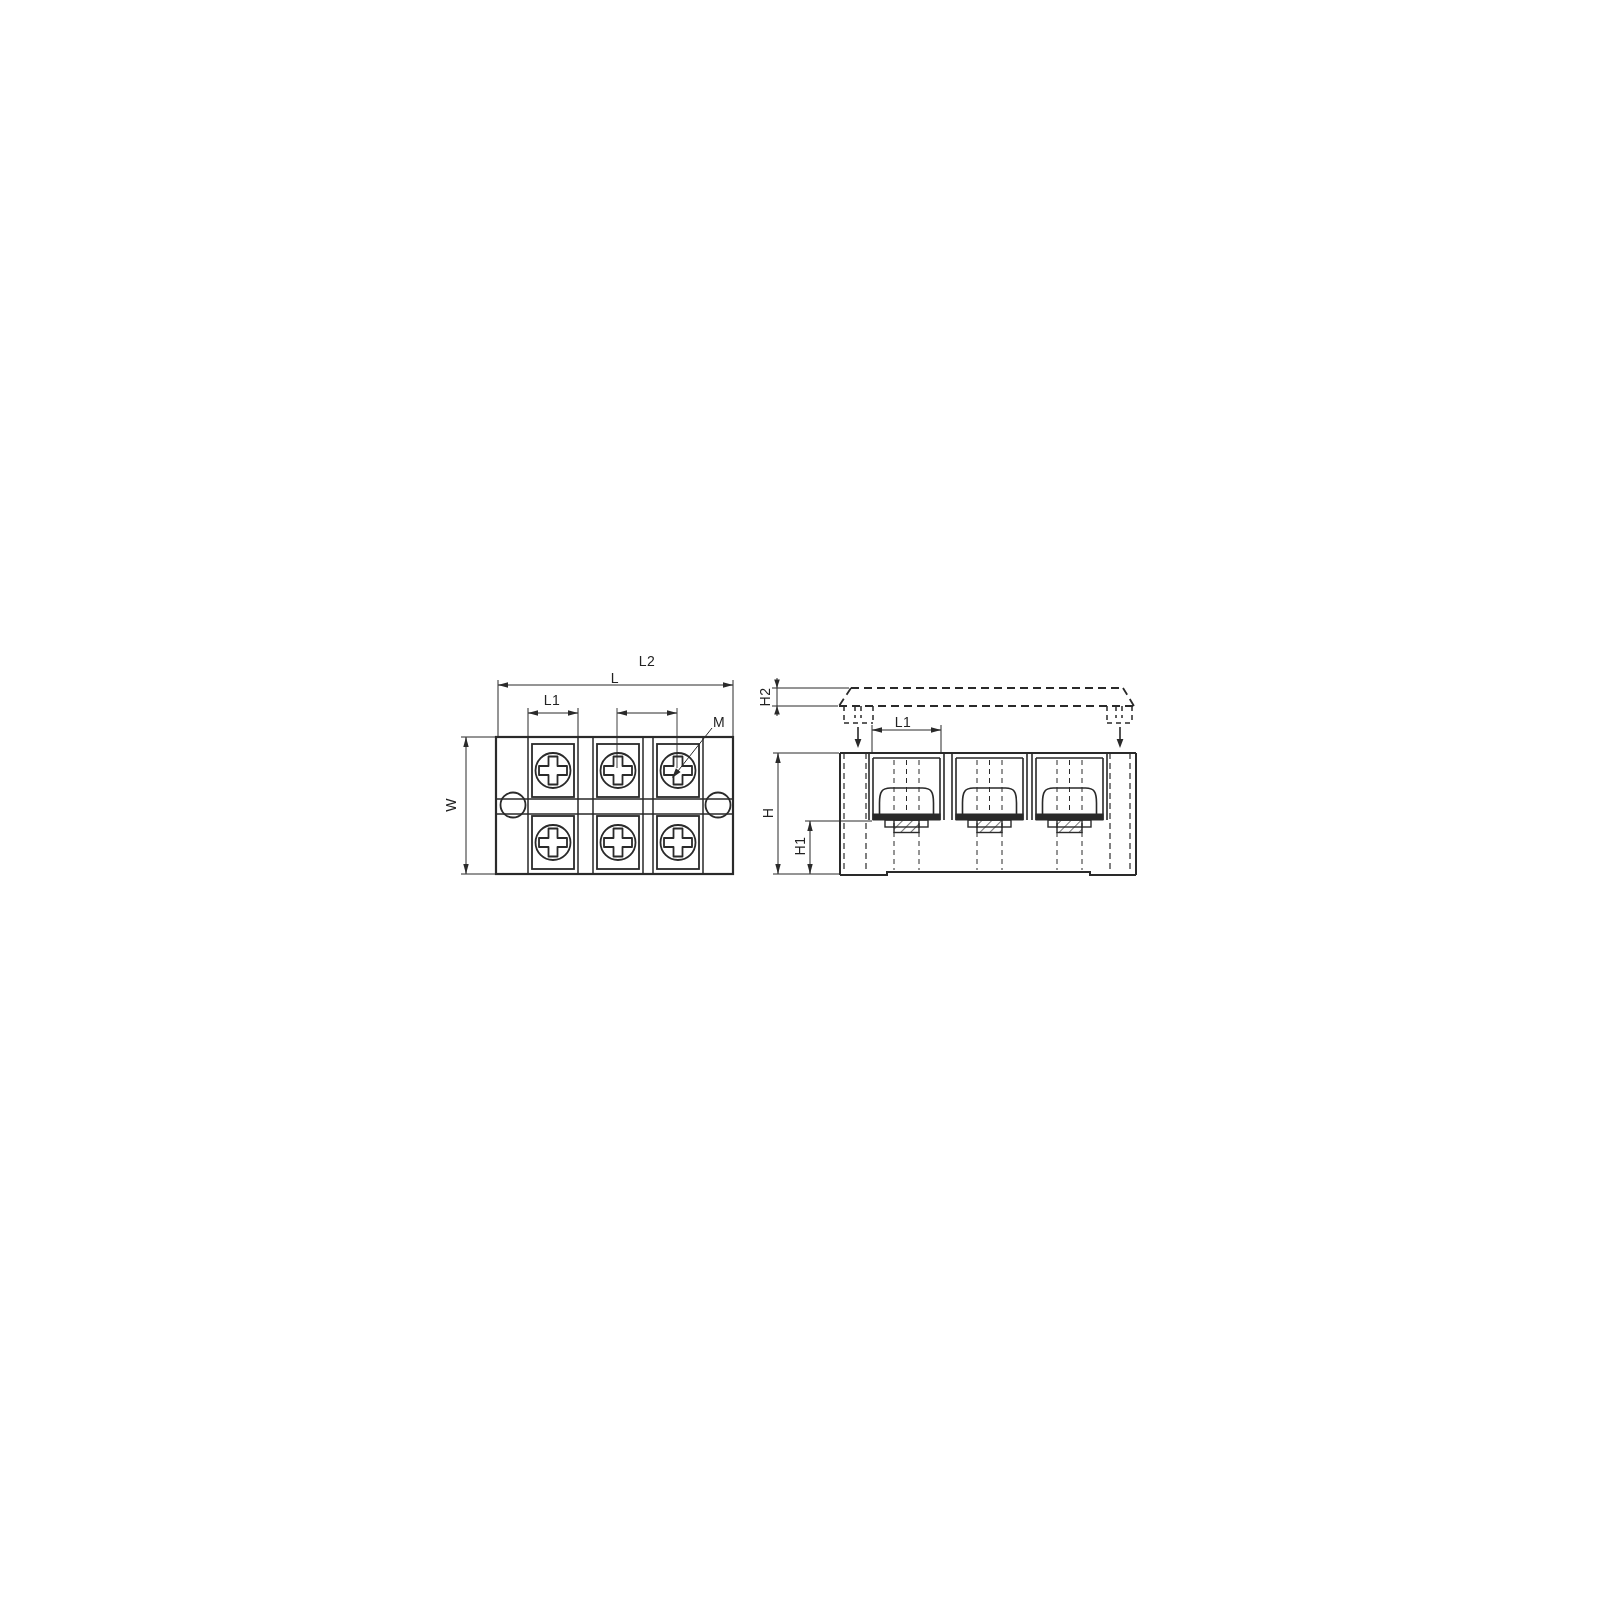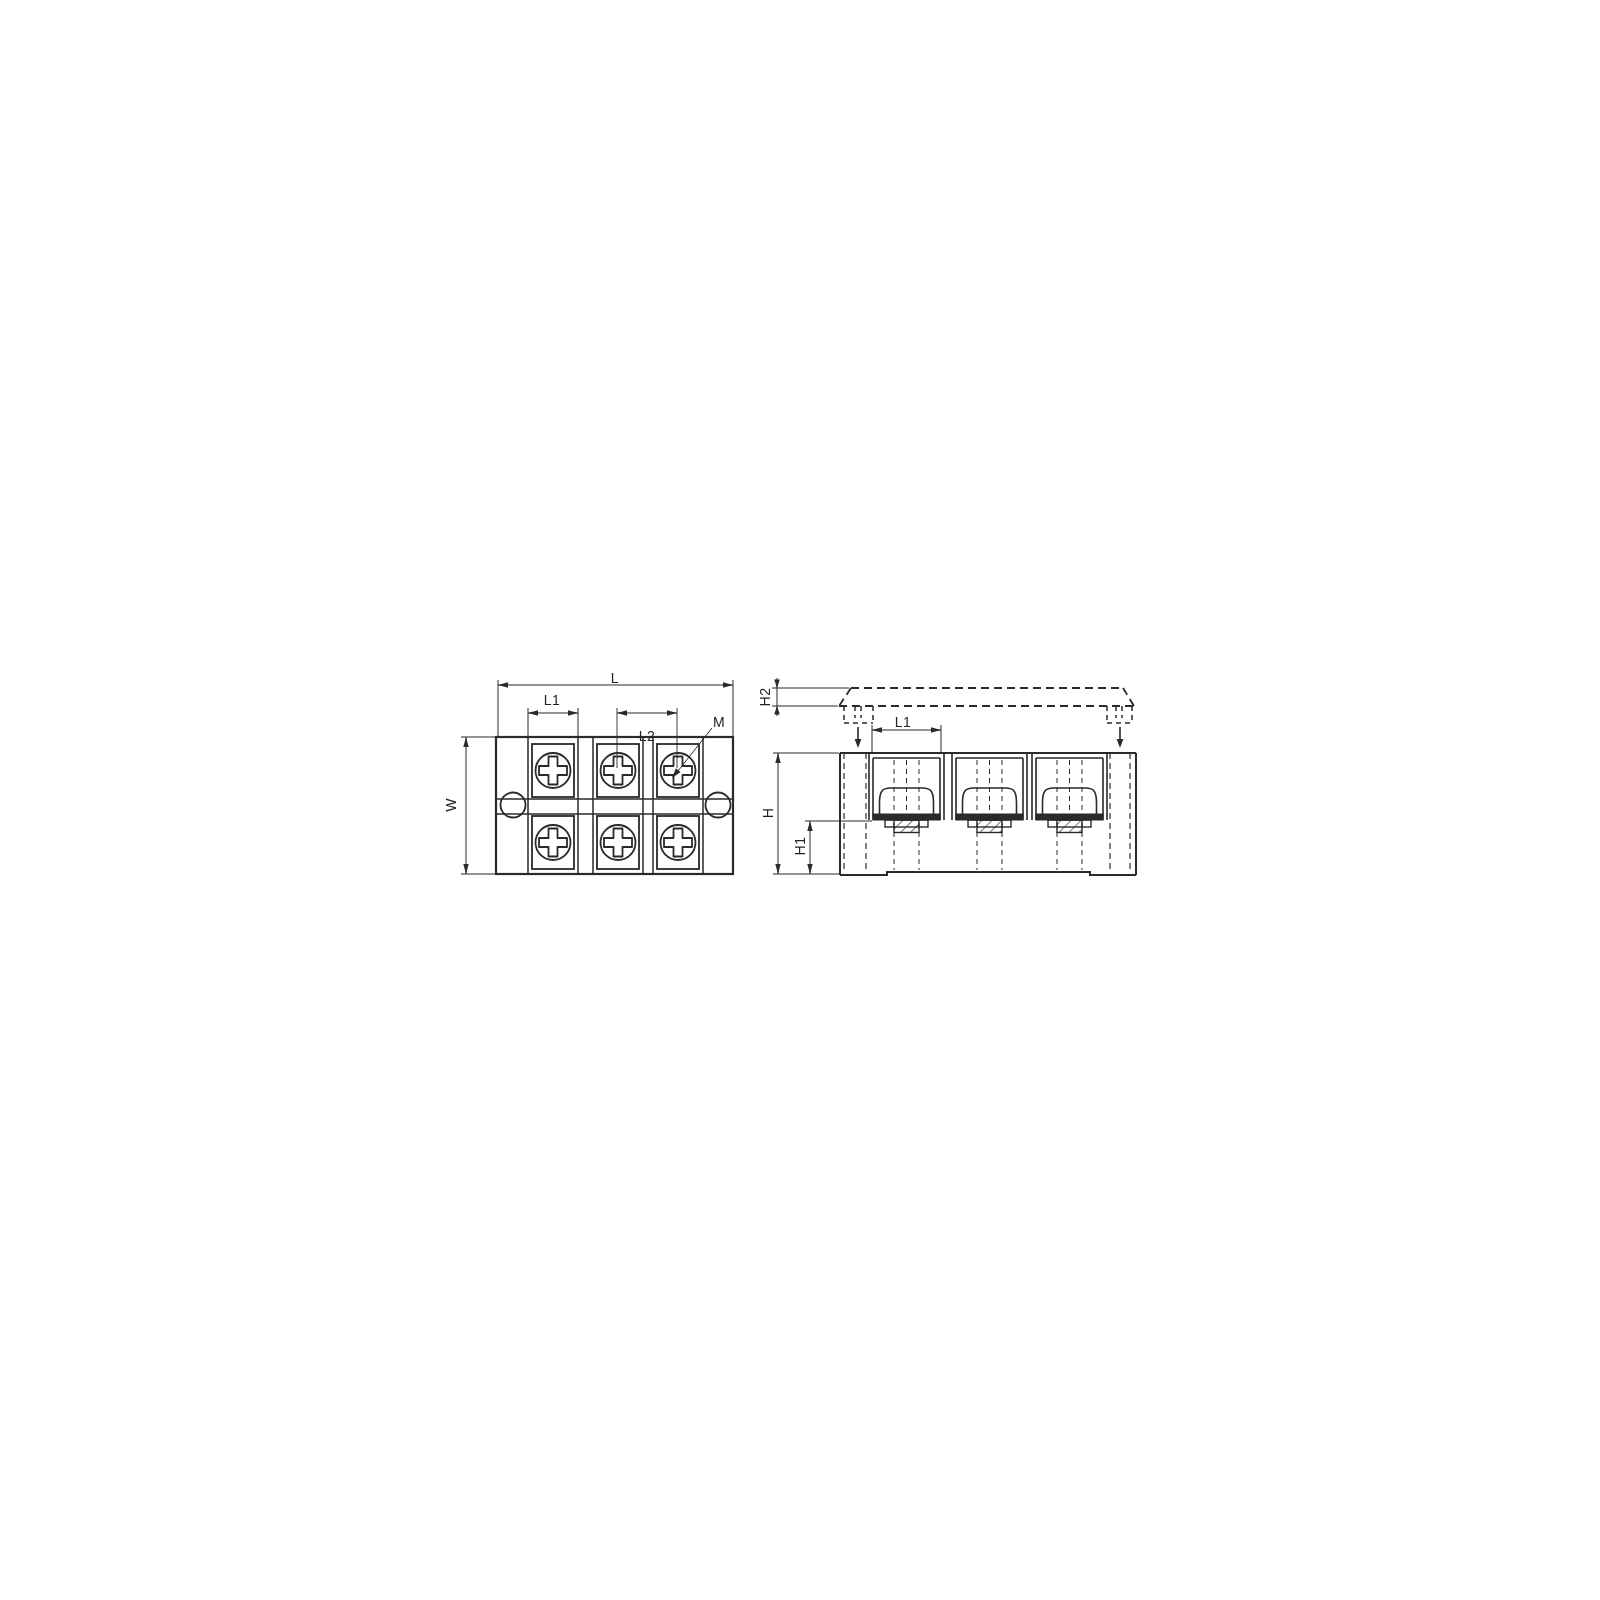--- a/index.html
+++ b/index.html
@@ -181,21 +181,21 @@
       <g>
         <path fill="none" d="M810,821 V874 M805,821 H872"></path>
         <polygon points="810,821 807.3,831 812.7,831" stroke="none"></polygon>
         <polygon points="810,874 807.3,864 812.7,864" stroke="none"></polygon>
       </g>
     </g>
   </svg>
 
   <div class="dim-label" style="left:615px; top:678px;">L</div>
   <div class="dim-label" style="left:552px; top:700px;">L1</div>
-  <div class="dim-label" style="left:647px; top:736px;">L2</div>
+  <div class="dim-label" style="left:647px; top:661px;">L2</div>
   <div class="dim-label" style="left:719px; top:722px;">M</div>
   <div class="dim-label rot" style="left:451px; top:805px;">W</div>
 
   <div class="dim-label rot" style="left:765px; top:697px;">H2</div>
   <div class="dim-label" style="left:903px; top:722px;">L1</div>
   <div class="dim-label rot" style="left:768px; top:813px;">H</div>
   <div class="dim-label rot" style="left:800px; top:846px;">H1</div>
 
 </div>
 

